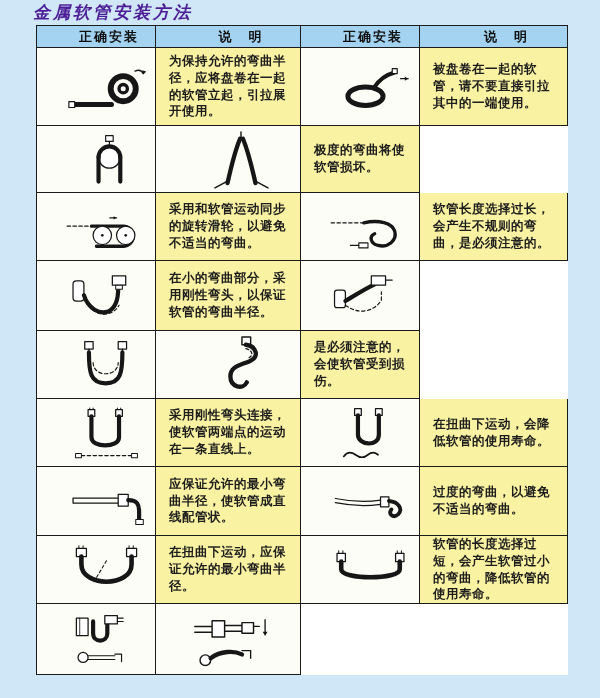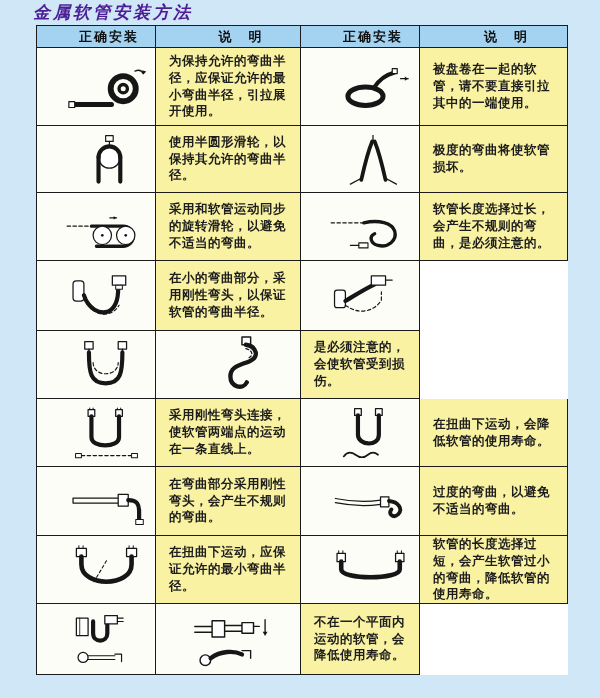--- a/index.html
+++ b/index.html
@@ -70,21 +70,21 @@
       <div class="cell img-cell r1">
         <svg width="106" height="62" viewBox="0 0 110 62">
           <circle class="s" cx="72" cy="33" r="15" stroke-width="7"></circle>
           <circle class="s" cx="72" cy="33" r="5" stroke-width="4"></circle>
           <path class="s" d="M14,52 H58" stroke-width="6"></path>
           <rect class="sf" x="7" y="48.5" width="7" height="7" stroke-width="1.4"></rect>
           <path class="s" d="M86,12 q7,-3 10,3" stroke-width="1.6"></path>
           <path class="fl" d="M96,16 l-1.5,-5 5,1.5 z"></path>
         </svg>
       </div>
-      <div class="cell desc-cell r1">为保持允许的弯曲半径，应保证允许的最小弯曲半径，引拉展开使用。</div>
+      <div class="cell desc-cell r1">为保持允许的弯曲半径，应将盘卷在一起的软管立起，引拉展开使用。</div>
       <div class="cell img-cell r1">
         <svg width="106" height="62" viewBox="0 0 110 62">
           <ellipse class="s" cx="46" cy="42" rx="21" ry="11" stroke-width="6"></ellipse>
           <path class="s" d="M56,32 C64,20 72,16 80,14" stroke-width="5"></path>
           <rect class="sf" x="78" y="9" width="6" height="6" stroke-width="1.4"></rect>
           <path class="s" d="M88,21 h9" stroke-width="1.6"></path>
           <path class="fl" d="M97,21 l-4,-2.5 v5 z"></path>
         </svg>
       </div>
       <div class="cell desc-cell r1">被盘卷在一起的软管，请不要直接引拉其中的一端使用。</div>
@@ -93,21 +93,20 @@
     <div class="row">
       <div class="cell img-cell r2">
         <svg width="106" height="60" viewBox="0 0 110 62">
           <rect class="sf" x="51" y="3" width="9" height="7" stroke-width="1.4"></rect>
           <path class="s" d="M55.5,10 V16" stroke-width="1.4"></path>
           <circle class="sf" cx="55.5" cy="29" r="13" stroke-width="1.5"></circle>
           <path class="s" d="M42.5,29 a13,13 0 0 1 26,0" stroke-width="5"></path>
           <path class="s" d="M42.5,29 V58 M68.5,29 V58" stroke-width="5"></path>
         </svg>
       </div>
-      <div class="cell desc-cell r2">使用半圆形滑轮，以保持其允许的弯曲半径。</div>
       <div class="cell img-cell r2">
         <svg width="106" height="60" viewBox="0 0 110 62">
           <path class="s" d="M55,3 V10" stroke-width="1.5"></path>
           <path class="s" d="M54,10 C49,22 45,38 41,56" stroke-width="4.5"></path>
           <path class="s" d="M57,10 C62,22 66,38 70,56" stroke-width="4.5"></path>
           <path class="s" d="M41,54 L28,61 M70,54 L83,61" stroke-width="1.5"></path>
         </svg>
       </div>
       <div class="cell desc-cell r2">极度的弯曲将使软管损坏。</div>
     </div>
@@ -205,21 +204,21 @@
 
     <div class="row">
       <div class="cell img-cell r7">
         <svg width="106" height="60" viewBox="0 0 110 62">
           <path class="s" d="M12,27.5 H66 M12,33.5 H66 M12,27.5 V33.5" stroke-width="1.5"></path>
           <rect class="sf" x="66" y="23" width="12" height="14" stroke-width="1.5"></rect>
           <path class="s" d="M78,30 C89,30 91,35 91,44 V53" stroke-width="5"></path>
           <rect class="sf" x="87" y="53" width="9" height="6" stroke-width="1.2"></rect>
         </svg>
       </div>
-      <div class="cell desc-cell r7">在弯曲部分采用刚性弯头，会产生不规则的弯曲。</div>
+      <div class="cell desc-cell r7">应保证允许的最小弯曲半径，使软管成直线配管状。</div>
       <div class="cell img-cell r7">
         <svg width="106" height="60" viewBox="0 0 110 62">
           <path class="s" d="M10,28 C30,32 50,32 64,30 M10,33 C30,37 50,37 64,35" stroke-width="1.5"></path>
           <rect class="sf" x="64" y="26" width="10" height="12" stroke-width="1.5"></rect>
           <path class="s" d="M74,31 C86,32 91,41 85,47 C79,52 73,47 77,41" stroke-width="4.5"></path>
         </svg>
       </div>
       <div class="cell desc-cell r7">过度的弯曲，以避免不适当的弯曲。</div>
     </div>
 
@@ -266,17 +265,16 @@
           <path class="s" d="M38,18 h18 M38,24 h18" stroke-width="1.4"></path>
           <rect class="sf" x="56" y="15" width="12" height="11" stroke-width="1.5"></rect>
           <path class="s" d="M68,19 h6" stroke-width="1.3"></path>
           <path class="s" d="M80,12 V25" stroke-width="1.4"></path>
           <path class="fl" d="M80,29 l-2.5,-4.5 h5 z"></path>
           <circle class="sf" cx="18" cy="54" r="5.5" stroke-width="1.5"></circle>
           <path class="s" d="M23.5,52 C34,44 48,44 56,48" stroke-width="4.5"></path>
           <path class="s" d="M56,44 h9 v8" stroke-width="1.4"></path>
         </svg>
       </div>
-      <div class="cell desc-cell r9">不在一个平面内运动的软管，会降低使用寿命。</div>
     </div>
 
   </div>
 </div>
 
 </body></html>

